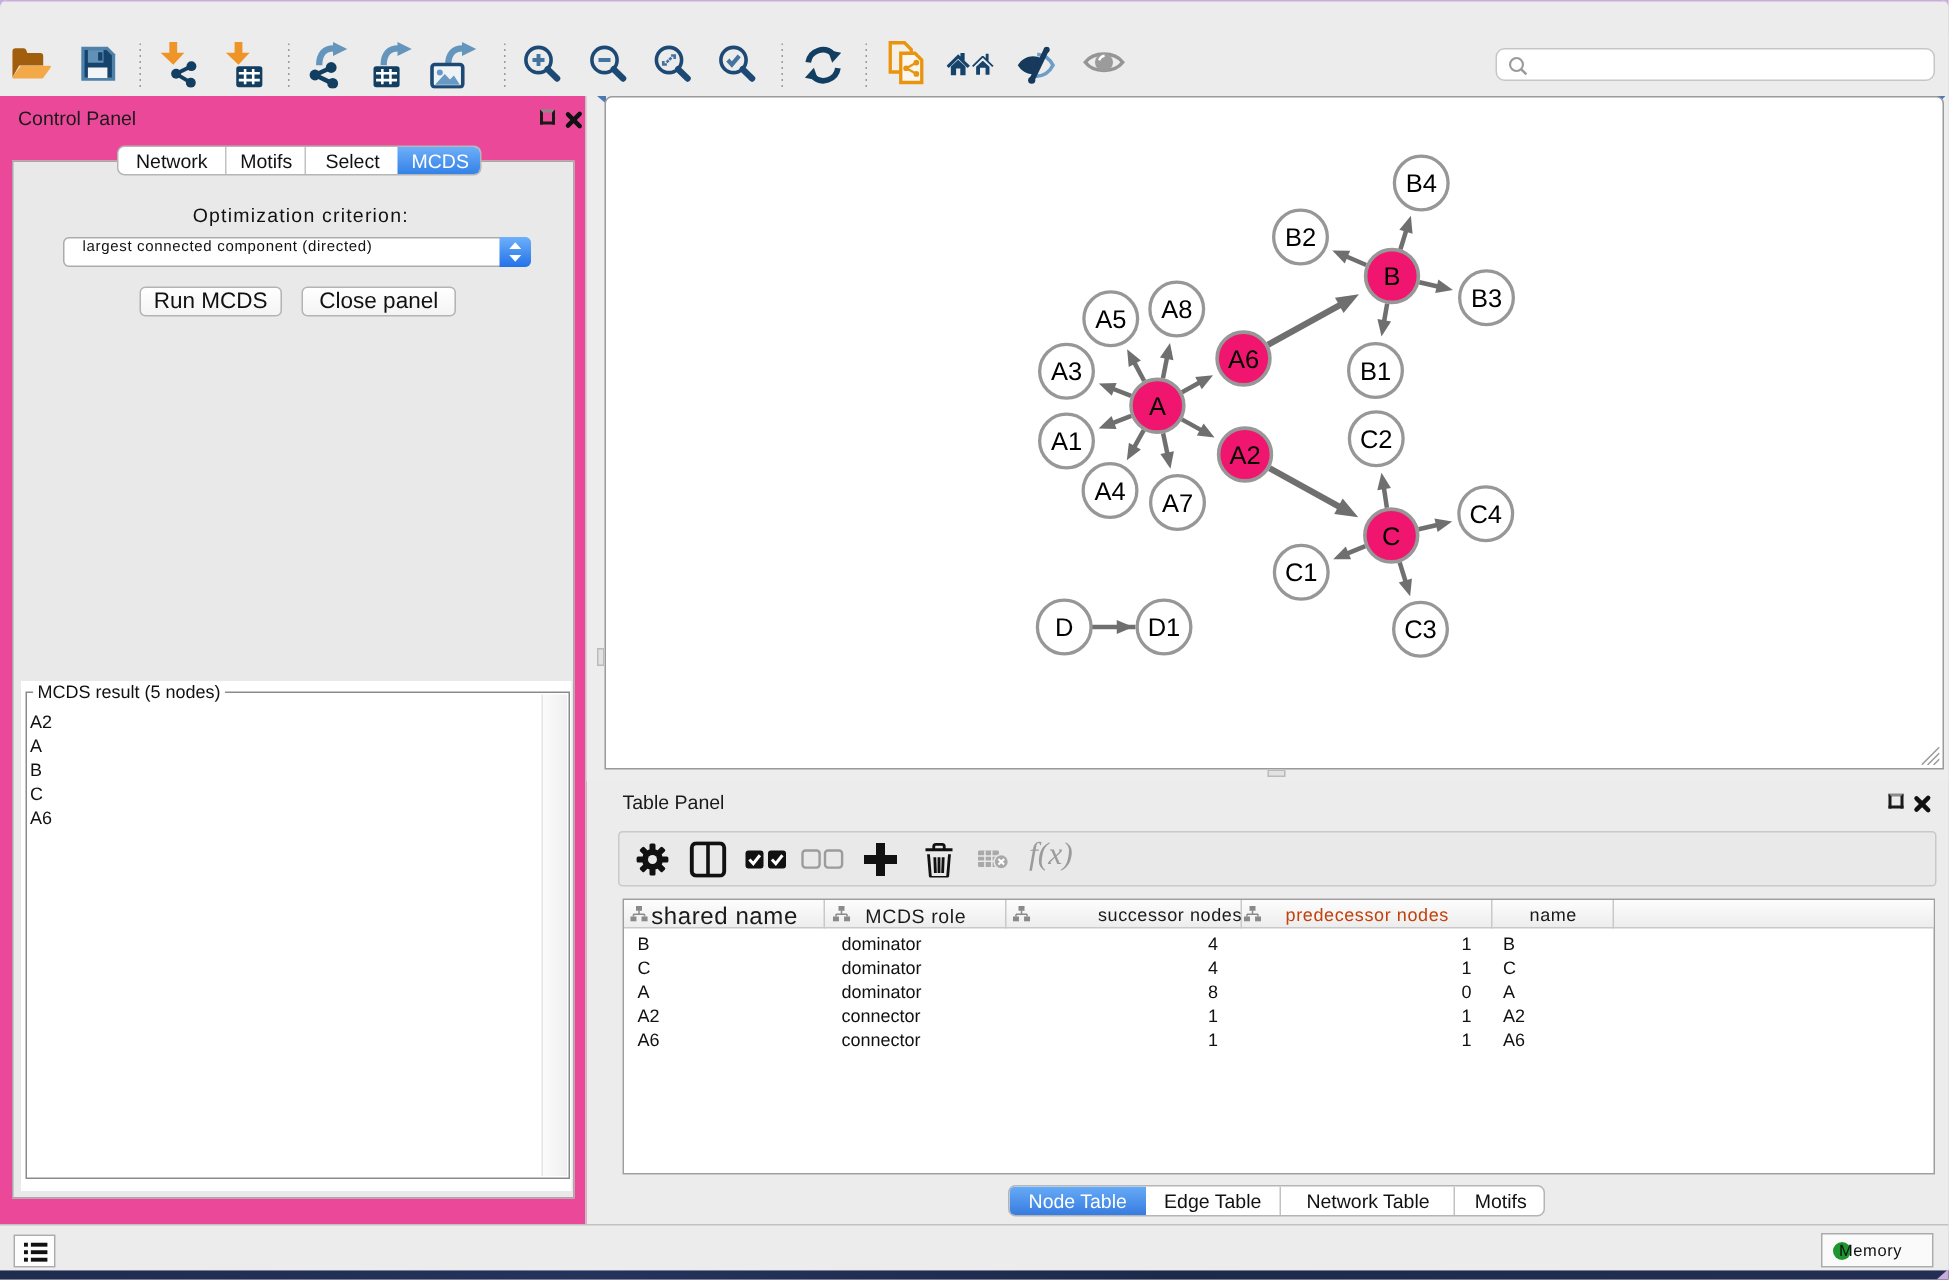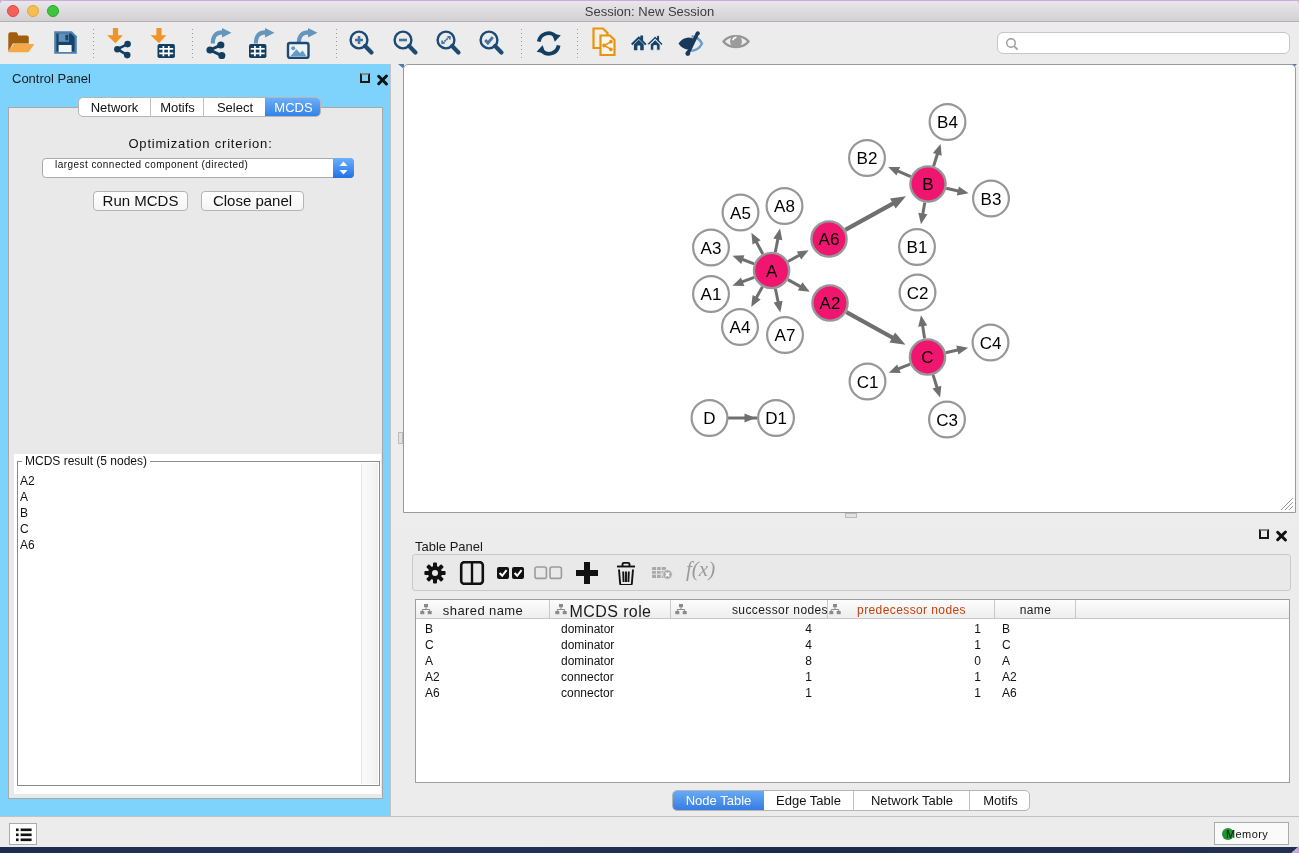--- a/index.html
+++ b/index.html
@@ -14,26 +14,20 @@
 #search{position:absolute;left:997px;top:9px;width:293px;height:22px;background:#fff;border:1px solid #c6c6c6;border-radius:6px}
 .hdrbtns .sq{position:absolute;width:10px;height:10px;border:2px solid #1a1a1a;border-top-color:#8a8a8a}
 .xx{position:absolute;width:11px;height:11px}
 .xx:before,.xx:after{content:"";position:absolute;left:4.2px;top:-1.5px;width:3.4px;height:14px;background:#111;border-radius:1.8px}
 .xx:before{transform:rotate(45deg)}
 .xx:after{transform:rotate(-45deg)}
 .btn{position:absolute;background:linear-gradient(#ffffff,#f4f4f4);border:1px solid #b4b4b4;border-radius:4px;font-size:15px;color:#111;text-align:center}
 </style></head><body>
 <div id="root">
 <div id="win">
-<div id="titlebar">
- <div class="tl" style="left:7px;background:#f3605a;border:0.5px solid #db4840"></div>
- <div class="tl" style="left:27px;background:#f6be4f;border:0.5px solid #dfa63b"></div>
- <div class="tl" style="left:47px;background:#3ec43f;border:0.5px solid #2aa52e"></div>
- <div class="tit">Session: New Session</div>
-</div>
 <div id="toolbar">
 <div class="sep" style="left:93px"></div>
         <div class="sep" style="left:192px"></div>
         <div class="sep" style="left:336px"></div>
         <div class="sep" style="left:521px"></div>
         <div class="sep" style="left:577px"></div>
         <svg class="ticon" style="left:7px;top:7px" width="29" height="24" viewBox="0 0 29 24">
 <path d="M1.3 21.5 L1.3 4.3 Q1.3 2.2 3.4 2.2 L8.6 2.2 Q10.2 2.2 10.6 3.6 L11.2 5.4 L19.8 5.4 Q21.8 5.4 21.8 7.4 L21.8 13.6 L5.8 13.6 Z" fill="#a15e0c"></path>
 <path d="M2 22.3 Q0.8 22.3 1.5 21 L6.2 14.6 Q6.6 13.9 7.5 13.9 L26.2 13.9 Q27.4 13.9 26.7 15.2 L22 21.6 Q21.6 22.3 20.7 22.3 Z" fill="#f3a948"></path>
 </svg>
@@ -167,21 +161,21 @@
 <path d="M10.8 7.2 A 4.4 4.4 0 0 1 14.4 4.2" fill="none" stroke="#fff" stroke-width="1.6"></path>
 </svg>
         <div id="search">
           <svg style="position:absolute;left:7px;top:4px" width="14" height="14" viewBox="0 0 14 14">
 <circle cx="6" cy="6" r="4.3" fill="none" stroke="#9a9a9a" stroke-width="1.4"></circle>
 <line x1="9.2" y1="9.2" x2="12.6" y2="12.6" stroke="#9a9a9a" stroke-width="1.6"></line>
           </svg>
         </div>
 </div>
 
-<div class="abs" style="left:0;top:64px;width:391px;height:752px;background:#7dd3fc;border-right:1px solid #c4c4c4">
+<div class="abs" style="left:0;top:64px;width:391px;height:752px;background:#ec4899;border-right:1px solid #c4c4c4">
  <div class="abs" style="left:12px;top:7px;font-size:13px;color:#1a1a1a">Control Panel</div>
  <div class="hdrbtns">
           <div class="sq abs" style="left:360px;top:8.5px"></div>
           <div class="xx" style="left:377px;top:10px"></div>
         </div>
 
  <div class="abs" style="left:8px;top:43px;width:375px;height:692px;border:1px solid #a8a8a8;background:#e9e9e9"></div>
 
  <div class="abs" style="left:78px;top:33px;width:243px;height:20px;background:#fff;border:1px solid #b6b6b6;border-radius:5px;overflow:hidden;font-size:13px;text-align:center;color:#111">
    <div class="abs" style="left:0;top:0;width:72px;height:20px;line-height:19px;border-right:1px solid #c2c2c2">Network</div>
@@ -306,21 +300,21 @@
             <line x1="0" y1="12" x2="12" y2="0"></line>
             <line x1="4" y1="12" x2="12" y2="4"></line>
             <line x1="8" y1="12" x2="12" y2="8"></line>
           </g>
  </svg>
 </div>
 <div class="abs" style="left:398px;top:432px;width:5px;height:12px;border:1px solid #bbb;background:#e2e2e2"></div>
 <div class="abs" style="left:845px;top:513px;width:12px;height:5px;border:1px solid #bbb;background:#e2e2e2"></div>
 
 <div class="abs" style="left:392px;top:521px;width:907px;height:295px;background:#ececec"></div>
-<div class="abs" style="left:415px;top:539px;font-size:13px;color:#1a1a1a">Table Panel</div>
+<div class="abs" style="left:415px;top:527px;font-size:13px;color:#1a1a1a">Table Panel</div>
 <div class="hdrbtns">
         <div class="sq abs" style="left:1259px;top:529px"></div>
         <div class="xx" style="left:1276px;top:530.5px"></div>
       </div>
 
 <div class="abs" style="left:412px;top:554px;width:879px;height:37px;background:#e9e9e9;border:1px solid #c9c9c9;border-radius:3px"></div>
 <svg class="abs" style="left:424px;top:561px" width="290" height="24" viewBox="0 0 290 24">
  <g id="gear" fill="#111">
           <rect x="9" y="1.4" width="4" height="5" rx="1" transform="rotate(0 11 12)"></rect>
           <rect x="9" y="1.4" width="4" height="5" rx="1" transform="rotate(45 11 12)"></rect>
@@ -424,22 +418,22 @@
           <line x1="2.3" y1="5.5" x2="9.7" y2="5.5"></line>
           <line x1="2.3" y1="5.5" x2="2.3" y2="7"></line>
           <line x1="9.7" y1="5.5" x2="9.7" y2="7"></line>
         </g>
       </svg>
       <div class="abs" style="left:549px;top:600px;width:1px;height:19px;background:#c9c9c9"></div>
       <div class="abs" style="left:670px;top:600px;width:1px;height:19px;background:#c9c9c9"></div>
       <div class="abs" style="left:827px;top:600px;width:1px;height:19px;background:#c9c9c9"></div>
       <div class="abs" style="left:994px;top:600px;width:1px;height:19px;background:#c9c9c9"></div>
       <div class="abs" style="left:1075px;top:600px;width:1px;height:19px;background:#c9c9c9"></div>
-      <div class="abs" style="left:416px;top:603px;width:134px;text-align:center;font-size:13px;letter-spacing:0.4px;color:#1a1a1a">shared name</div>
-      <div class="abs" style="left:550px;top:603px;width:121px;text-align:center;font-size:16px;letter-spacing:0.4px;color:#1a1a1a">MCDS role</div>
+      <div class="abs" style="left:416px;top:603px;width:134px;text-align:center;font-size:16px;letter-spacing:0.4px;color:#1a1a1a">shared name</div>
+      <div class="abs" style="left:550px;top:603px;width:121px;text-align:center;font-size:13px;letter-spacing:0.4px;color:#1a1a1a">MCDS role</div>
       <div class="abs" style="left:671px;top:603px;width:157px;text-align:right;font-size:12px;letter-spacing:0.4px;color:#1a1a1a">successor nodes</div>
       <div class="abs" style="left:828px;top:603px;width:167px;text-align:center;font-size:12px;letter-spacing:0.4px;color:#c2410c">predecessor nodes</div>
       <div class="abs" style="left:995px;top:603px;width:81px;text-align:center;font-size:12px;letter-spacing:0.4px;color:#1a1a1a">name</div>
       <div class="abs" style="left:425px;top:622px;font-size:12px;color:#111">B</div>
       <div class="abs" style="left:561px;top:622px;font-size:12px;color:#111">dominator</div>
       <div class="abs" style="left:712px;top:622px;width:100px;text-align:right;font-size:12px;color:#111">4</div>
       <div class="abs" style="left:881px;top:622px;width:100px;text-align:right;font-size:12px;color:#111">1</div>
       <div class="abs" style="left:1002px;top:622px;font-size:12px;color:#111">B</div>
       <div class="abs" style="left:425px;top:638px;font-size:12px;color:#111">C</div>
       <div class="abs" style="left:561px;top:638px;font-size:12px;color:#111">dominator</div>

